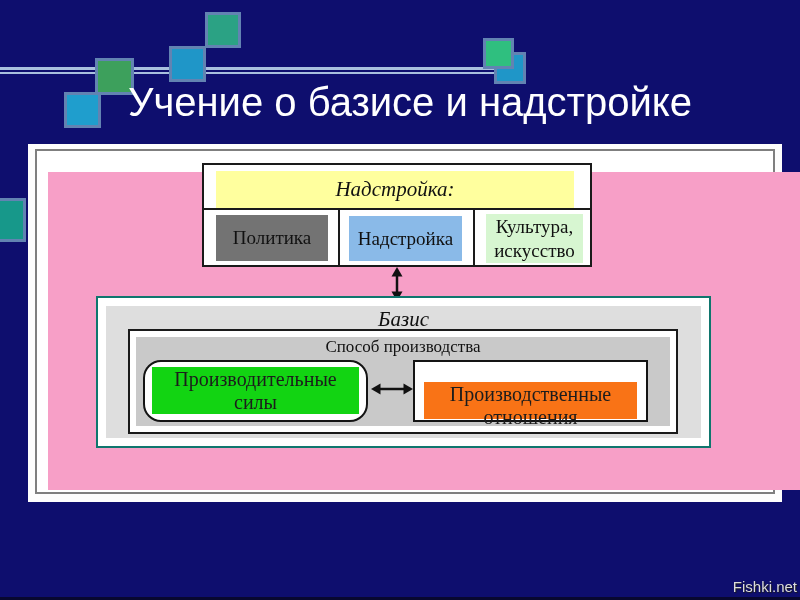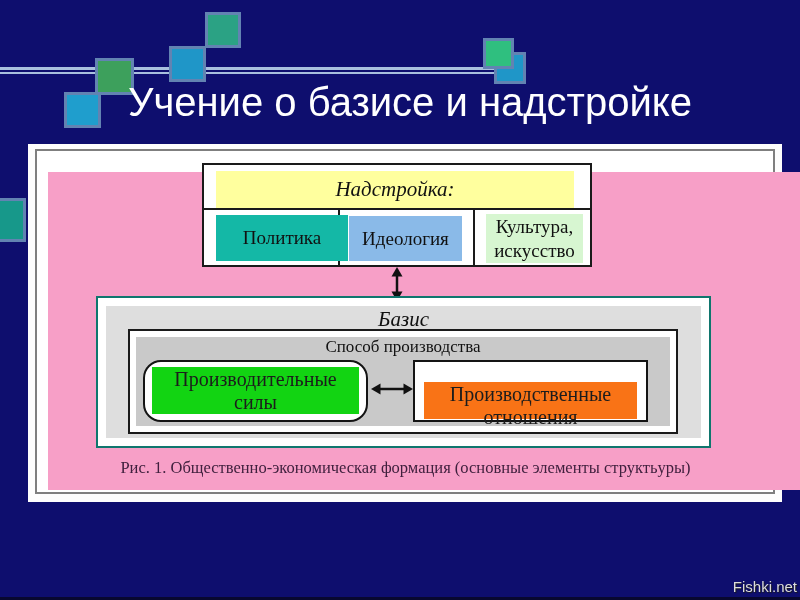--- a/index.html
+++ b/index.html
@@ -47,21 +47,21 @@
   }
   .sup-yellow{
     position:absolute;left:12px;top:6px;width:358px;height:37px;background:#ffff9e;
     font-style:italic;font-size:21px;color:#111;text-align:center;line-height:37px;
   }
   .sup-divider{position:absolute;left:0;top:43px;width:386px;height:2px;background:#1a1a1a;}
   .cell-div{position:absolute;top:45px;width:2px;height:55px;background:#1a1a1a;}
   .cell-div1{left:134px;}
   .cell-div2{left:269px;}
   .cbox{position:absolute;font-size:19px;color:#111;text-align:center;}
-  .box-politics{left:12px;top:50px;width:132px;height:46px;background:#14b8a6;line-height:46px;text-align:center;}
+  .box-politics{left:12px;top:50px;width:112px;height:46px;background:#737373;line-height:46px;text-align:center;}
   .box-ideology{left:145px;top:51px;width:113px;height:45px;background:#8abae8;line-height:45px;}
   .box-culture{left:282px;top:49px;width:97px;height:49px;background:#d7f6d1;line-height:24px;padding-top:1px;box-sizing:border-box;}
   
   .v-arrow{position:absolute;left:339px;top:94px;width:20px;height:36px;}
   .h-arrow{position:absolute;left:240px;top:49px;width:44px;height:18px;}
   
   .base-box{
     position:absolute;left:48px;top:124px;width:615px;height:152px;
     box-sizing:border-box;border:2px solid #0f766e;background:#ffffff;
   }
@@ -117,21 +117,21 @@
   <div class="panel-outer">
     <div class="panel-frame" style="left:7px;top:5px;">
       <div class="pink-area">
 
         <div class="sup-box">
           <div class="sup-yellow">Надстройка:</div>
           <div class="sup-divider"></div>
           <div class="cell-div cell-div1"></div>
           <div class="cell-div cell-div2"></div>
           <div class="cbox box-politics">Политика</div>
-          <div class="cbox box-ideology">Идеология</div>
+          <div class="cbox box-ideology">Надстройка</div>
           <div class="cbox box-culture">
             <span>Культура,</span><br>
             <span>искусство</span>
           </div>
         </div>
 
         <svg class="v-arrow" viewBox="0 0 20 36">
           <line x1="10" y1="8" x2="10" y2="28" stroke="#111" stroke-width="2.5"></line>
           <polygon points="10,1 4.5,10.5 15.5,10.5" fill="#111"></polygon>
           <polygon points="10,35 4.5,25.5 15.5,25.5" fill="#111"></polygon>
@@ -159,21 +159,20 @@
 
             <div class="inner-box relations-box">
               <div class="fill-rect relations-fill">
                 <span>Производственные</span><br>
                 <span>отношения</span>
               </div>
             </div>
           </div>
         </div>
 
-        <div class="caption">Рис. 1. Общественно-экономическая формация (основные элементы структьуры)</div>
 
       </div>
     </div>
   </div>
 
   <div class="watermark">Fishki.net</div>
   <div class="bottom-edge"></div>
 
 </div>
 

